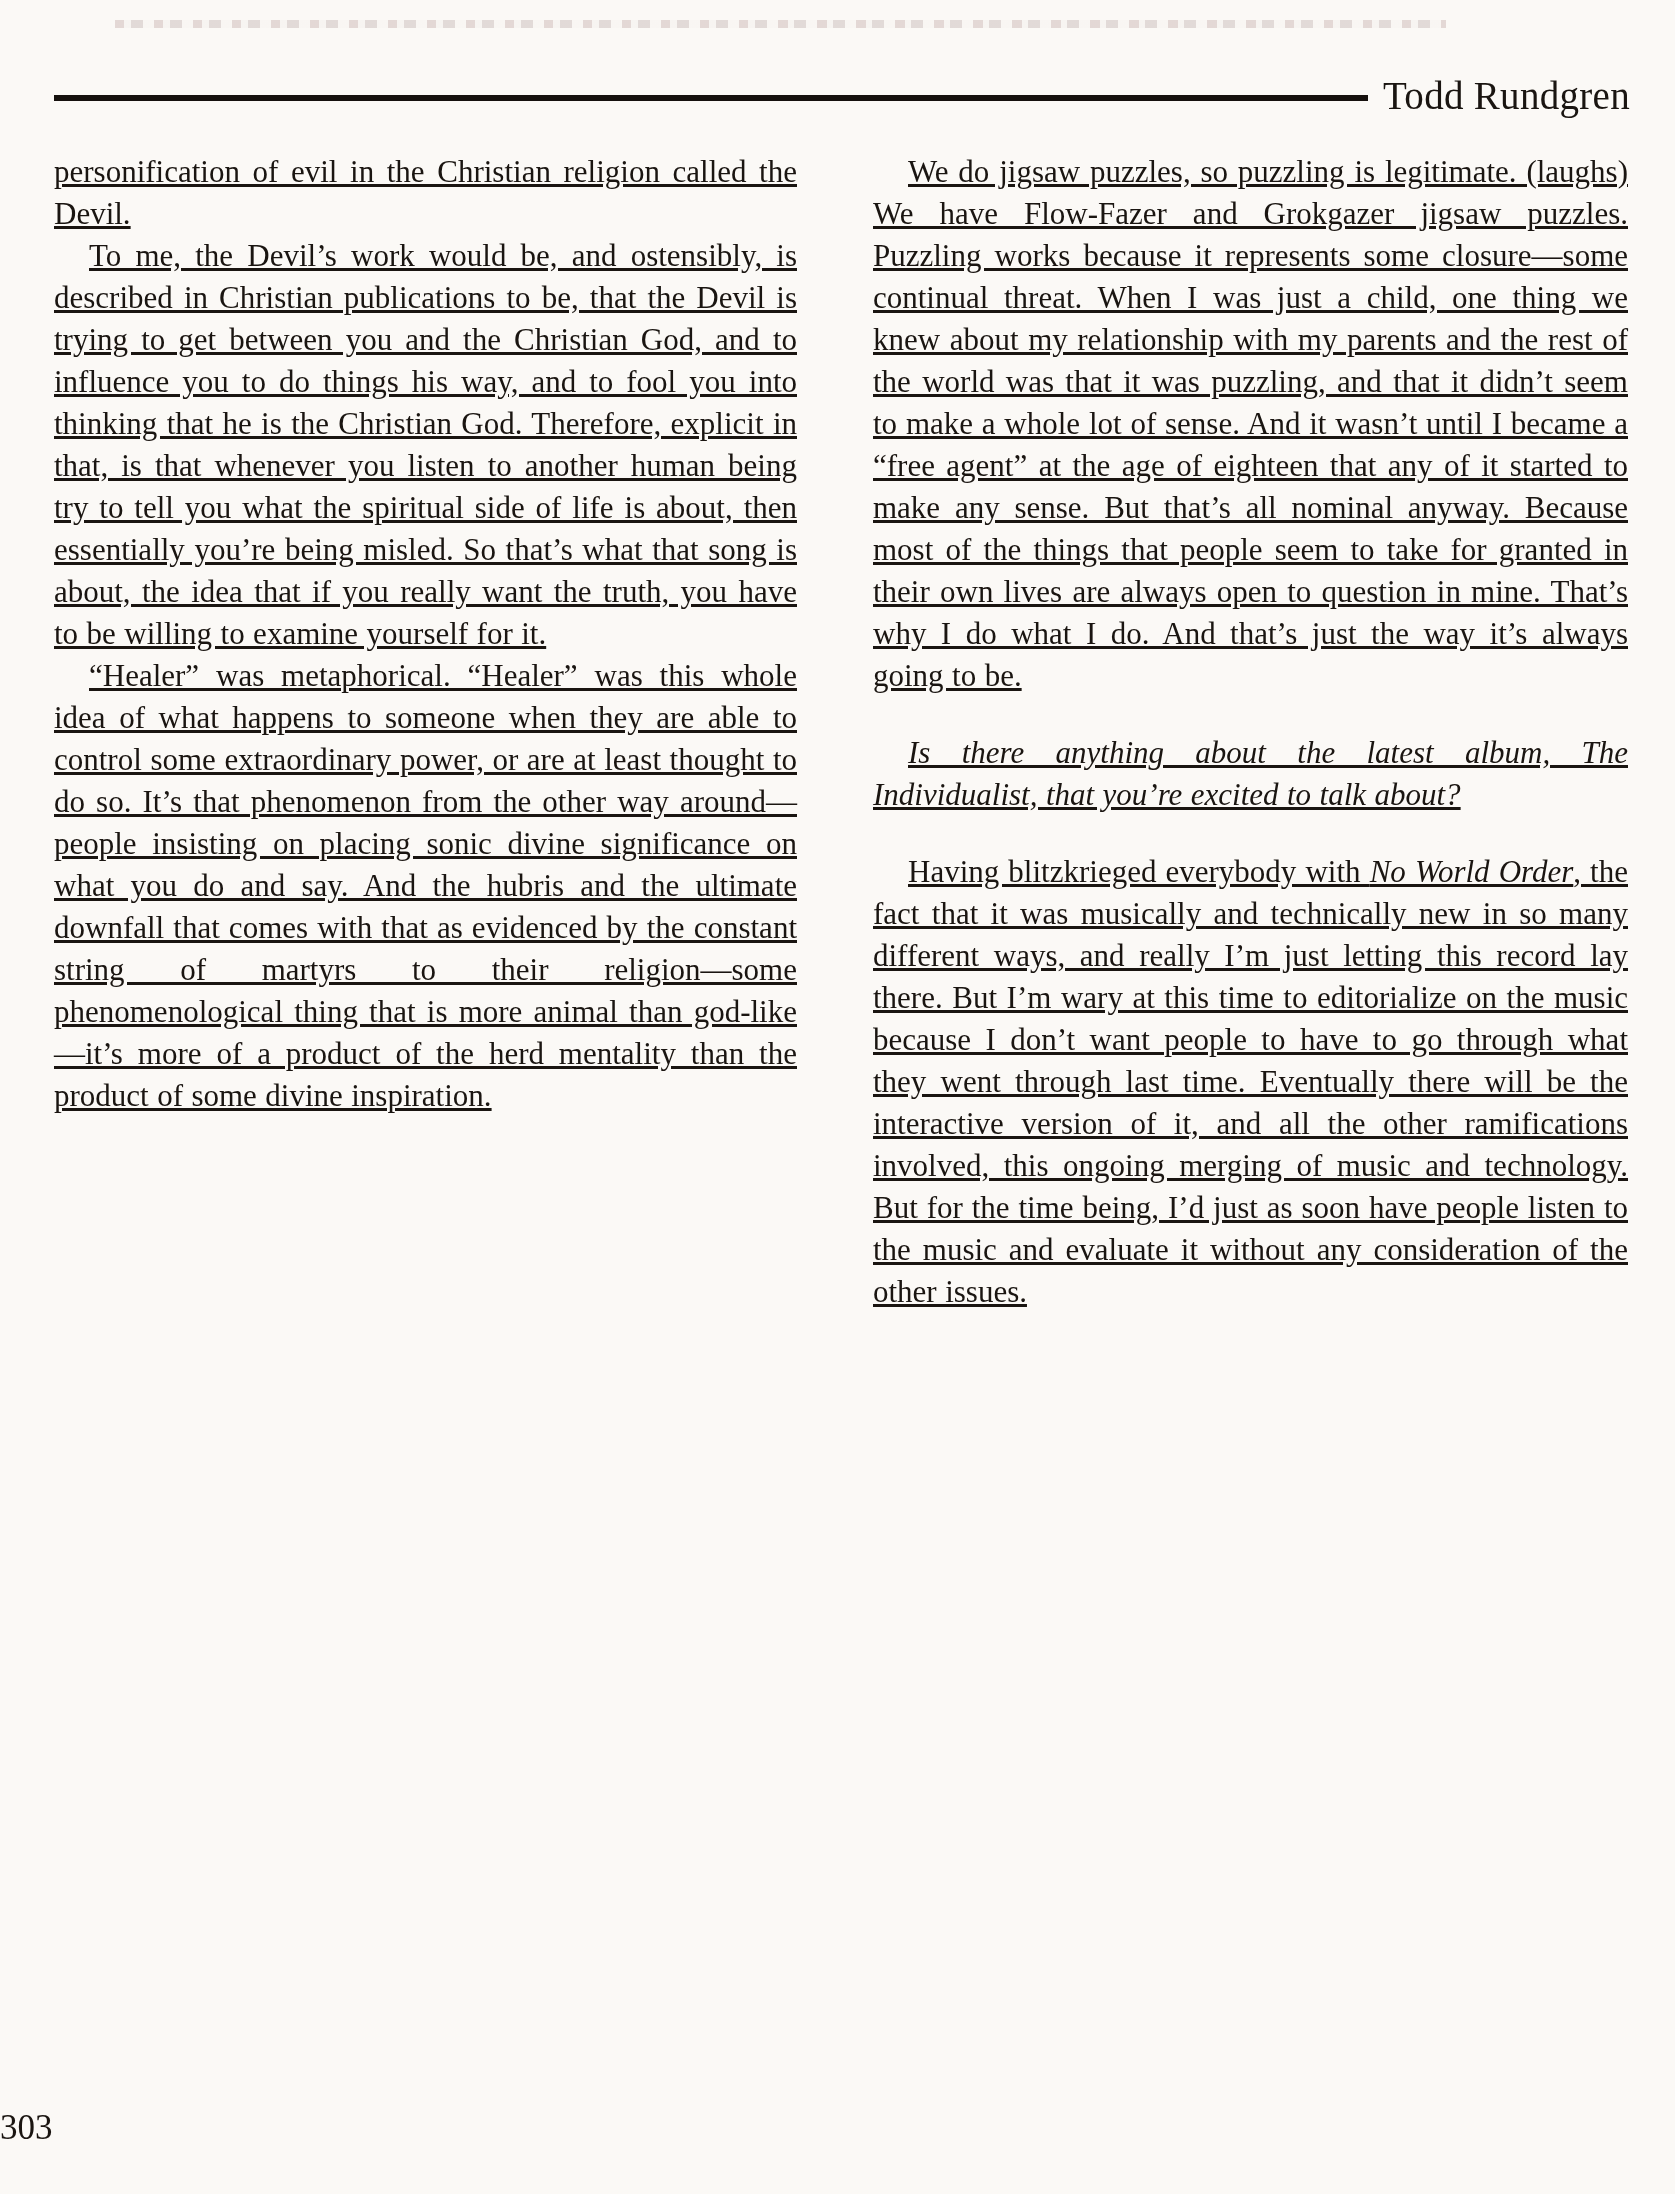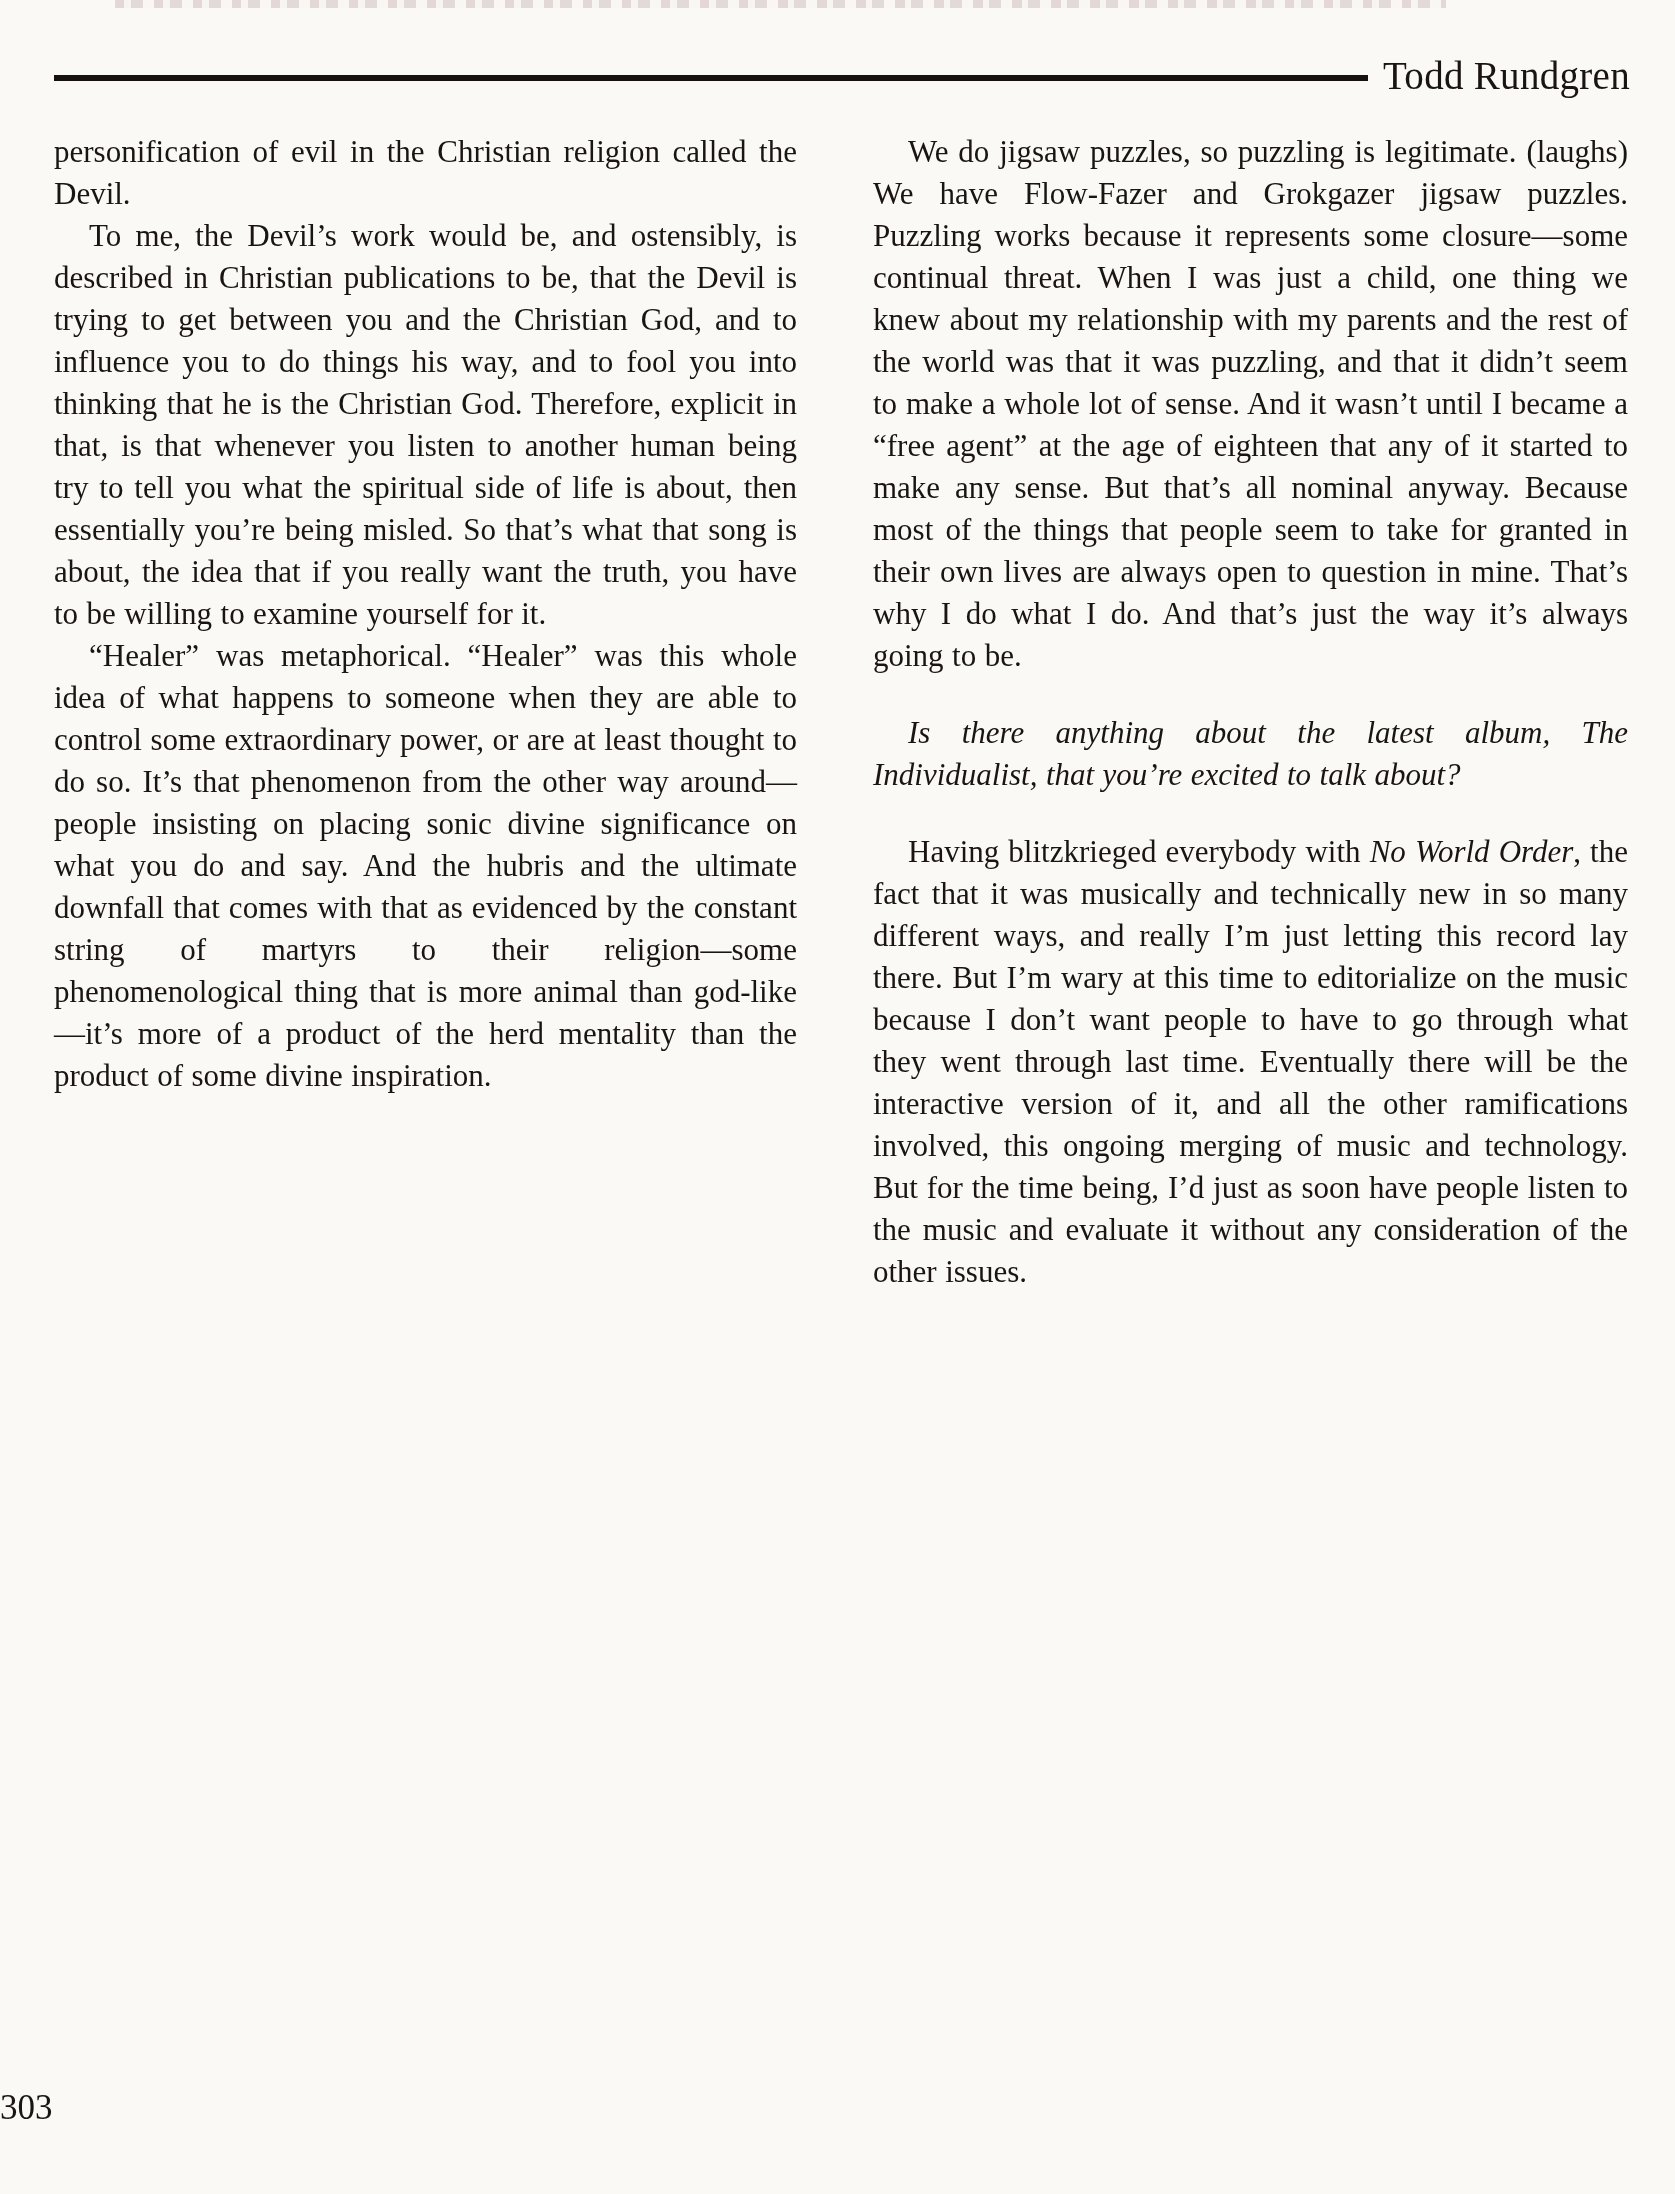--- a/index.html
+++ b/index.html
@@ -11,20 +11,21 @@
     height: 2194px;
     position: relative;
     background: #fbf9f6;
     color: #1a1511;
     font-family: "Liberation Serif", "DejaVu Serif", serif;
     overflow: hidden;
   }
   .page {
     position: absolute;
     inset: 0;
+    margin-top: 20px;
   }
   
   .scan-artifact-top {
     position: absolute;
     top: 0;
     left: 115px;
     width: 1331px;
     height: 8.1px;
     background: repeating-linear-gradient(
       90deg,
@@ -79,20 +80,21 @@
     flex: 1 1 auto;
   }
   p.para {
     margin: 0;
     font-size: 31px;
     line-height: 42px;
     text-align: justify;
     hyphens: auto;
     -webkit-hyphens: auto;
     word-spacing: 0.7px;
+    text-decoration: underline;
   }
   p.para.indent {
     text-indent: 35px;
   }
   p.para.italic {
     font-style: italic;
   }
   p.para.gap-before {
     margin-top: 35px;
   }

